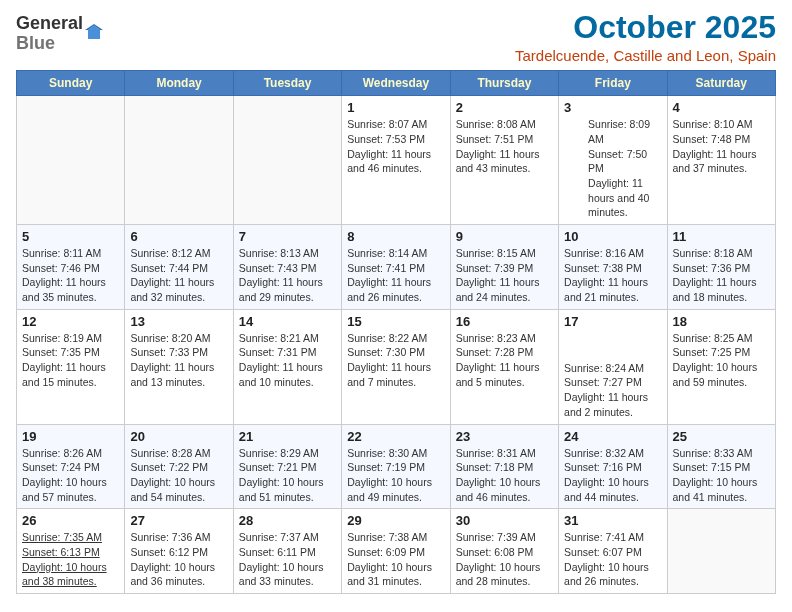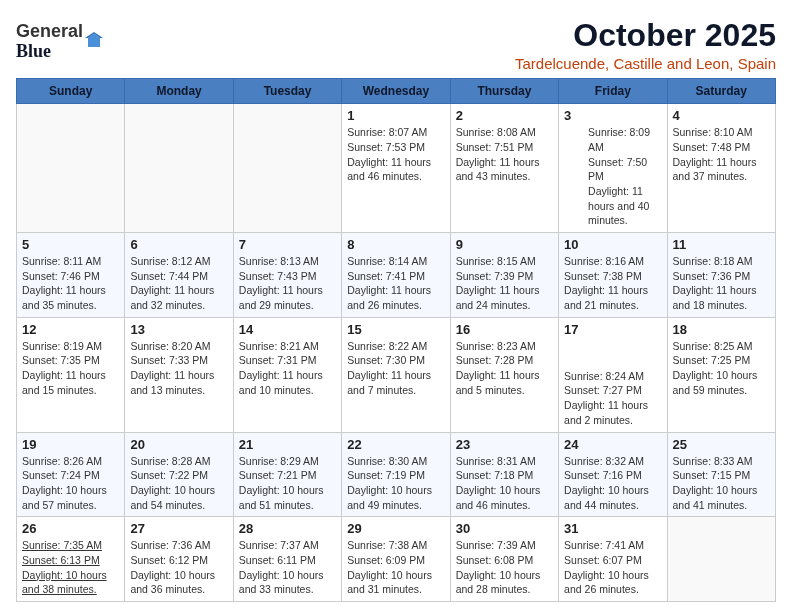--- a/index.html
+++ b/index.html
@@ -7,75 +7,75 @@
       font-family: Arial, sans-serif;
       background: #fff;
       width: 792px;
       height: 612px;
       overflow: hidden;
     }
     .page {
       width: 792px;
       min-height: 612px;
       background: #fff;
-      padding: 18px 16px 10px 16px;
+      padding: 10px 16px 10px 16px;
     }
     .header {
       display: flex;
       align-items: flex-start;
       justify-content: space-between;
       margin-bottom: 6px;
     }
     .logo {
       display: flex;
       align-items: center;
       margin-top: 4px;
     }
     .logo-text {
       display: flex;
       flex-direction: column;
       font-size: 18px;
       font-weight: bold;
       line-height: 1.1;
     }
     .logo-general { color: #333; }
-    .logo-blue { color: #0f172a; font-family: Liberation Serif, serif; }
+    .logo-blue { color: #737373; }
     .logo-icon {
       width: 18px;
       height: 18px;
       margin-left: 2px;
       margin-top: -2px;
     }
     .logo-wrapper {
       display: flex;
       flex-direction: row;
       align-items: center;
     }
     .title-block {
       text-align: right;
     }
     .month-title {
       font-size: 32px;
       font-weight: bold;
-      color: #0f172a;
+      color: #0369a1;
       line-height: 1.1;
     }
     .location-title {
       font-size: 15px;
       color: #c2410c;
       margin-top: 2px;
     }
     .calendar {
       width: 100%;
       border-collapse: collapse;
       font-size: 11px;
     }
     .calendar th {
       background: #4a7fc1;
-      color: #0f172a;
+      color: #fef9c3;
       text-align: center;
       padding: 5px 2px;
       font-size: 12px;
       font-weight: bold;
       border: 1px solid #3a6ab0;
     }
     .calendar td {
       border: 1px solid #ccc;
       vertical-align: top;
       padding: 4px 5px;

